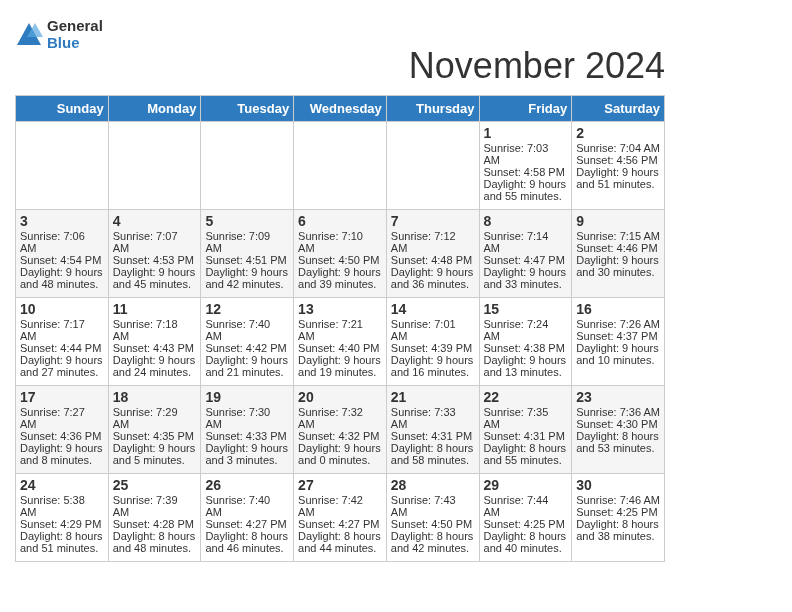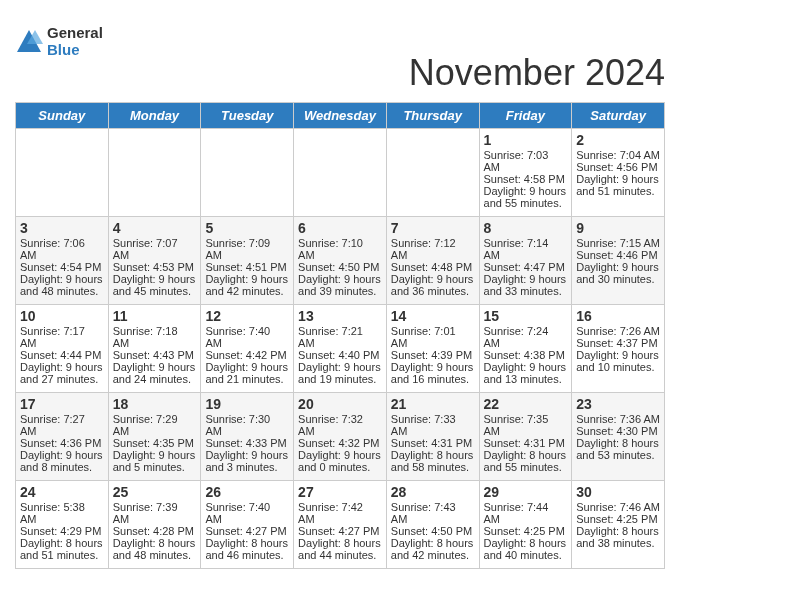--- a/index.html
+++ b/index.html
@@ -6,21 +6,21 @@
     body {
       font-family: Arial, sans-serif;
       background: #fff;
       width: 792px;
       min-height: 612px;
       padding: 0;
     }
     .page {
       width: 680px;
       background: #fff;
-      padding: 20px 15px 15px 15px;
+      padding: 13px 15px 15px 15px;
     }
     .header {
       display: flex;
       justify-content: space-between;
       align-items: flex-start;
       margin-bottom: 8px;
     }
     .logo {
       display: flex;
       align-items: center;
@@ -63,23 +63,22 @@
       width: 100%;
       border-collapse: collapse;
       table-layout: fixed;
     }
     .calendar-table th {
       background: #2e7cbf;
       color: #fff;
       font-size: 13px;
       font-weight: bold;
       padding: 5px 4px;
-      text-align: center;
+      text-align: right;
       border: 1px solid #ccc;
-      font-style: italic;
     }
     .calendar-table td {
       border: 1px solid #ccc;
       vertical-align: top;
       padding: 3px 4px;
       font-size: 11px;
       color: #333;
       height: 88px;
       background: #fff;
     }

